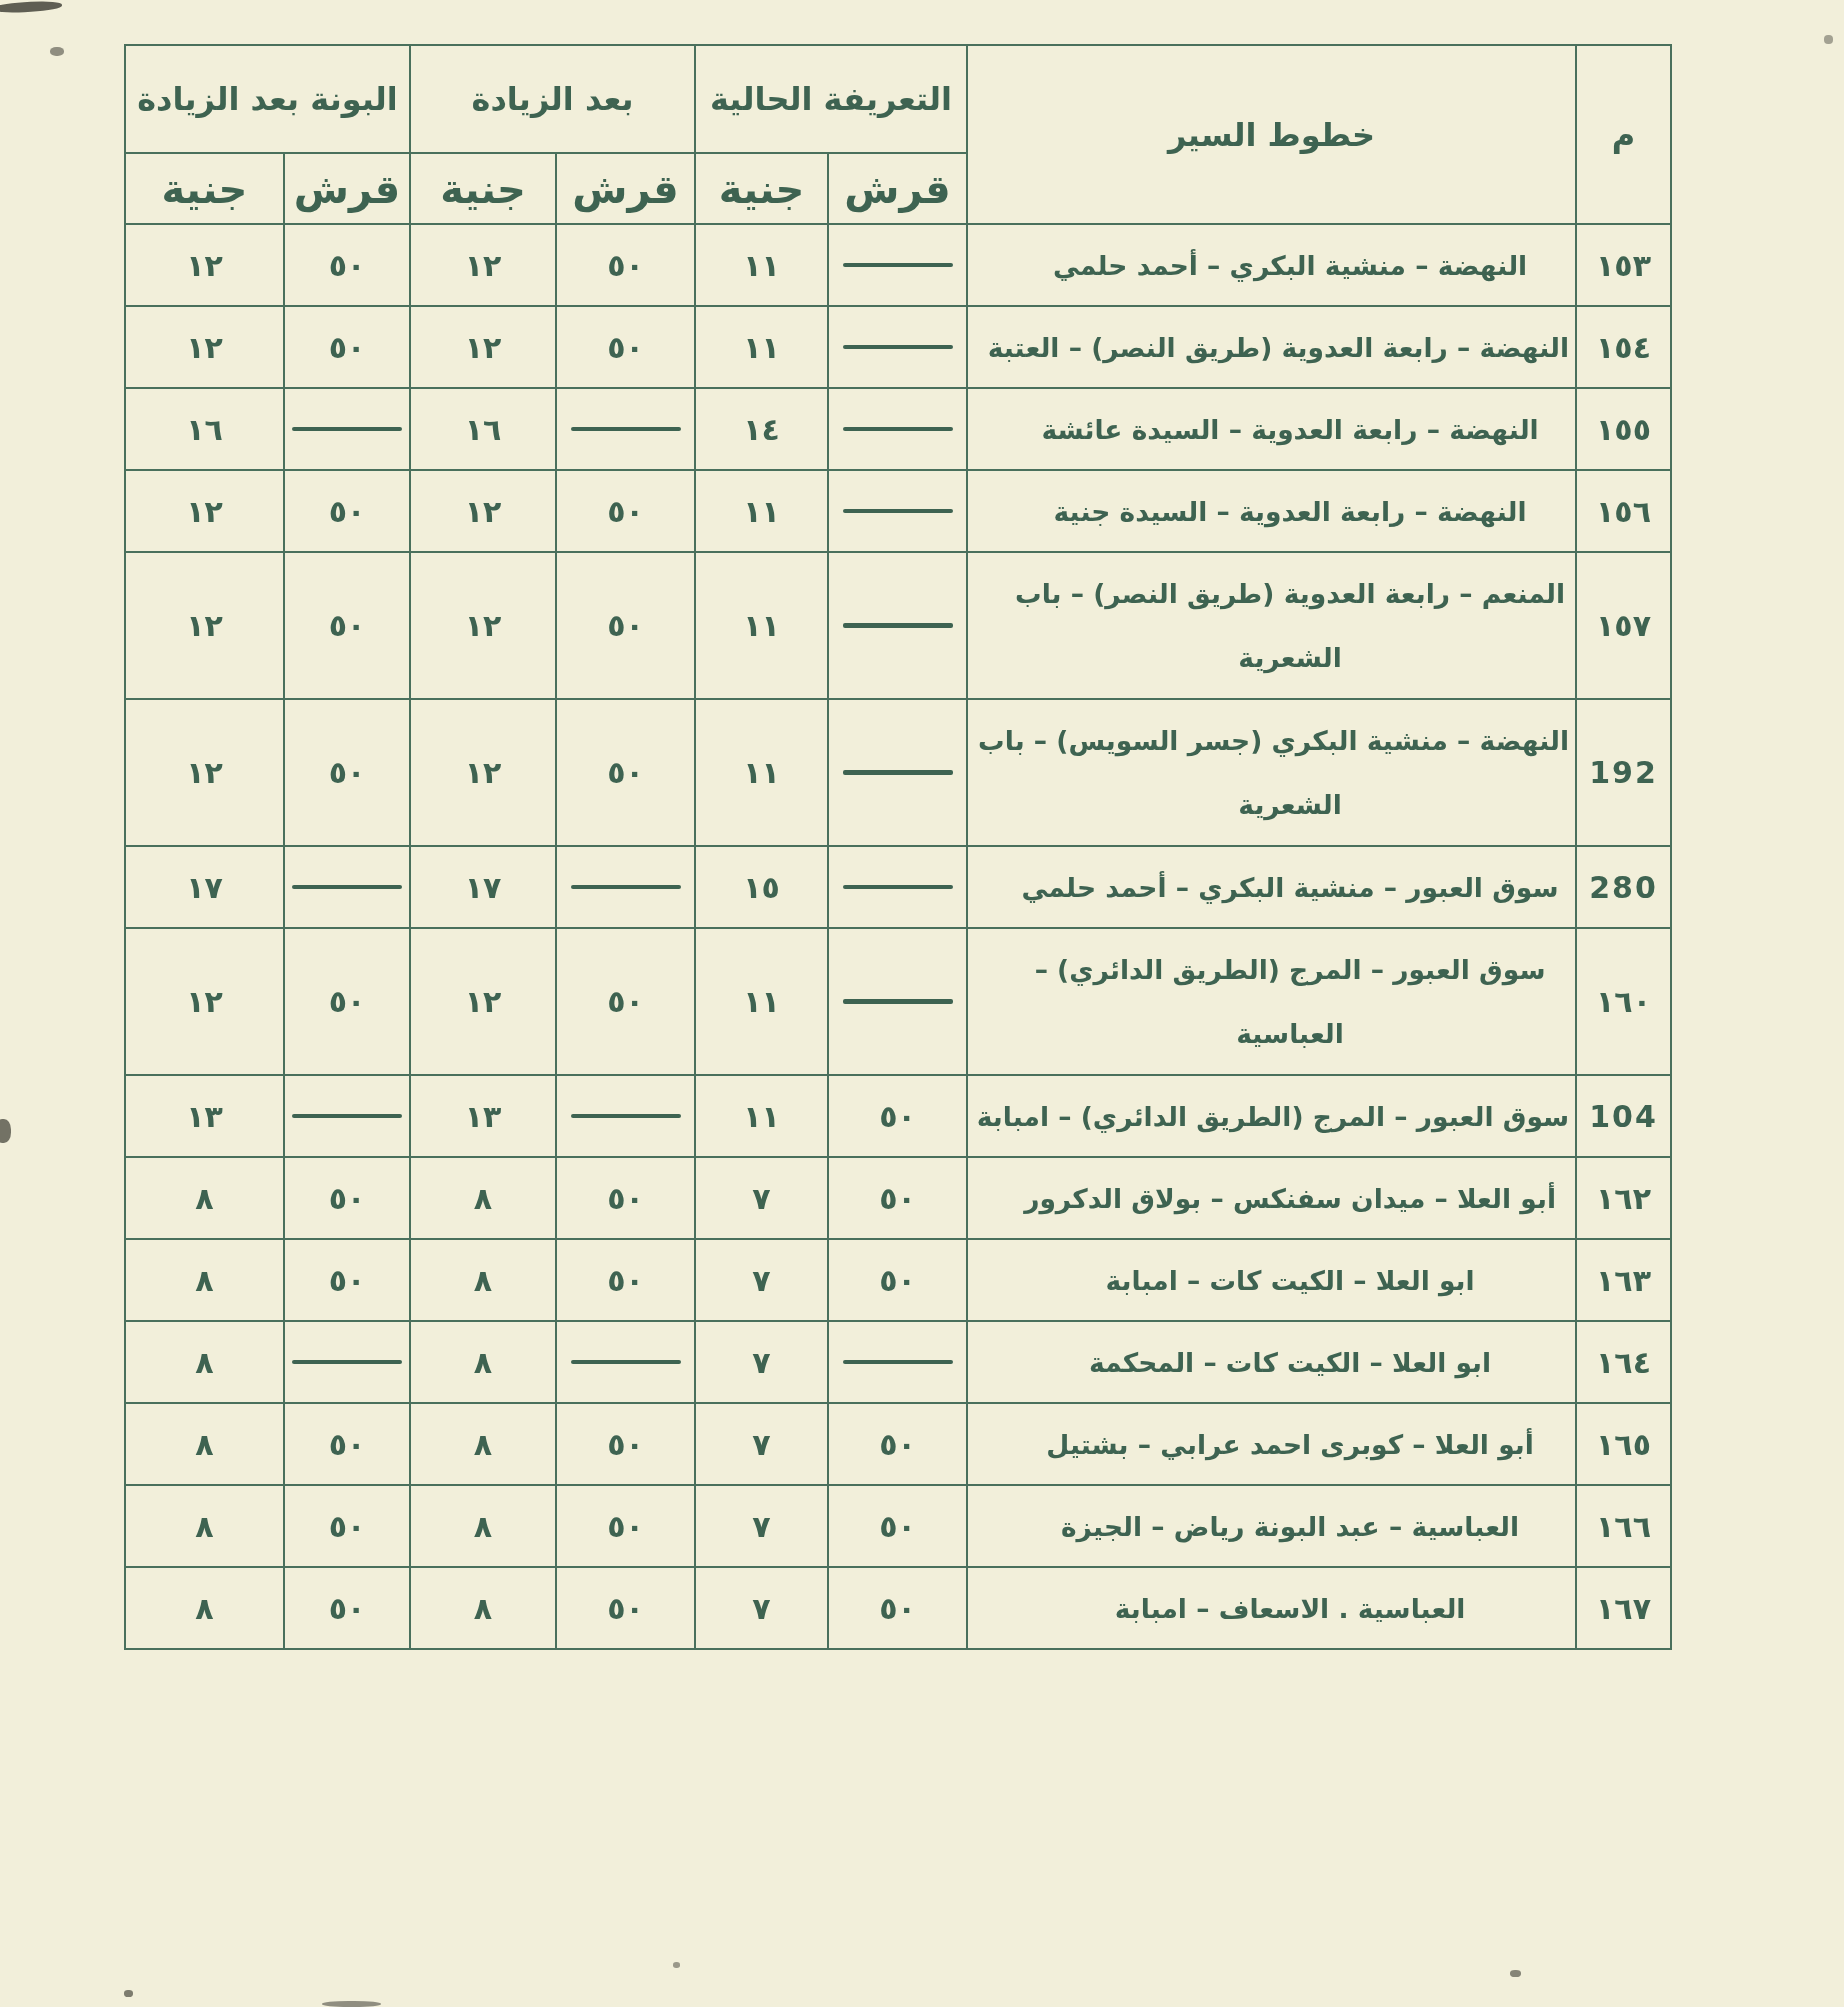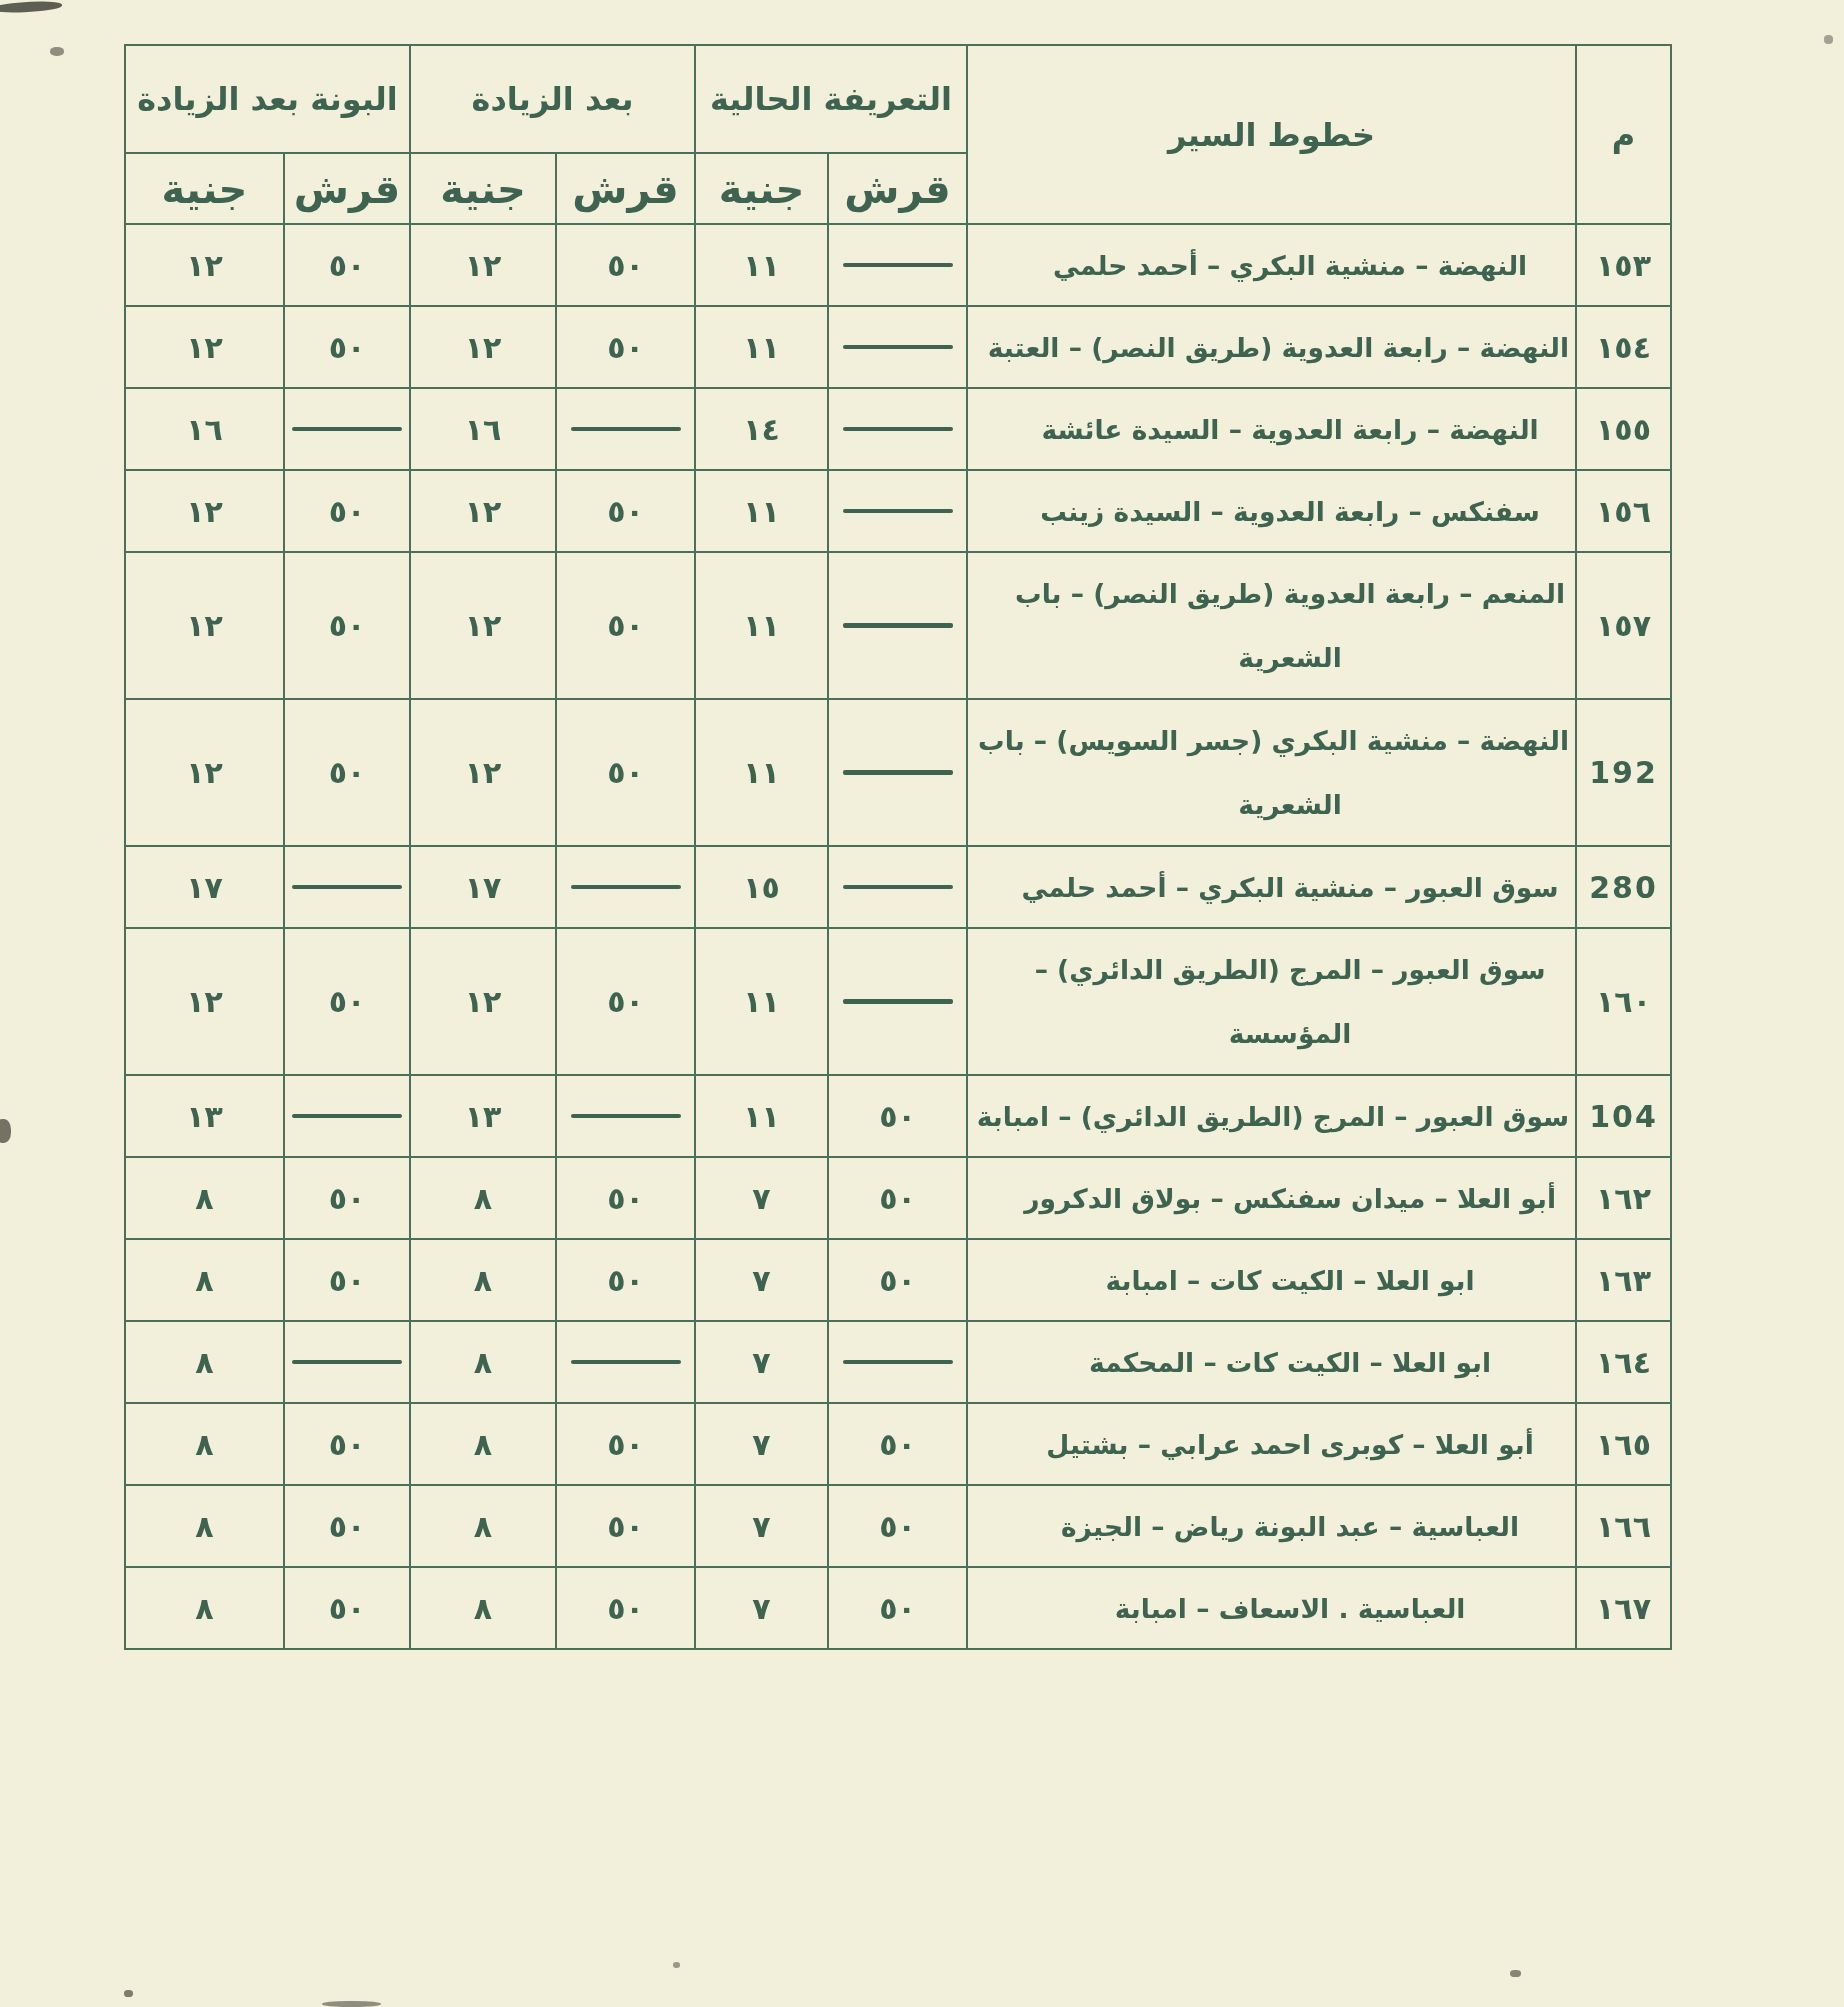--- a/index.html
+++ b/index.html
@@ -162,21 +162,21 @@
             </td>
             <td class="num">١٦</td>
             <td class="num">
               <div class="dash"></div>
             </td>
             <td class="num">١٦</td>
           </tr>
           <tr>
             <td class="num">١٥٦</td>
             <td class="route">
-              <div class="route-line">سفنكس – رابعة العدوية – السيدة زينب</div>
+              <div class="route-line">النهضة – رابعة العدوية – السيدة جنية</div>
             </td>
             <td class="num">
               <div class="dash"></div>
             </td>
             <td class="num">١١</td>
             <td class="num">٥٠</td>
             <td class="num">١٢</td>
             <td class="num">٥٠</td>
             <td class="num">١٢</td>
           </tr>
@@ -225,21 +225,21 @@
             <td class="num">١٧</td>
             <td class="num">
               <div class="dash"></div>
             </td>
             <td class="num">١٧</td>
           </tr>
           <tr>
             <td class="num">١٦٠</td>
             <td class="route">
               <div class="route-line">سوق العبور – المرج (الطريق الدائري) –</div>
-              <div class="route-line line2">المؤسسة</div>
+              <div class="route-line line2">العباسية</div>
             </td>
             <td class="num">
               <div class="dash"></div>
             </td>
             <td class="num">١١</td>
             <td class="num">٥٠</td>
             <td class="num">١٢</td>
             <td class="num">٥٠</td>
             <td class="num">١٢</td>
           </tr>

